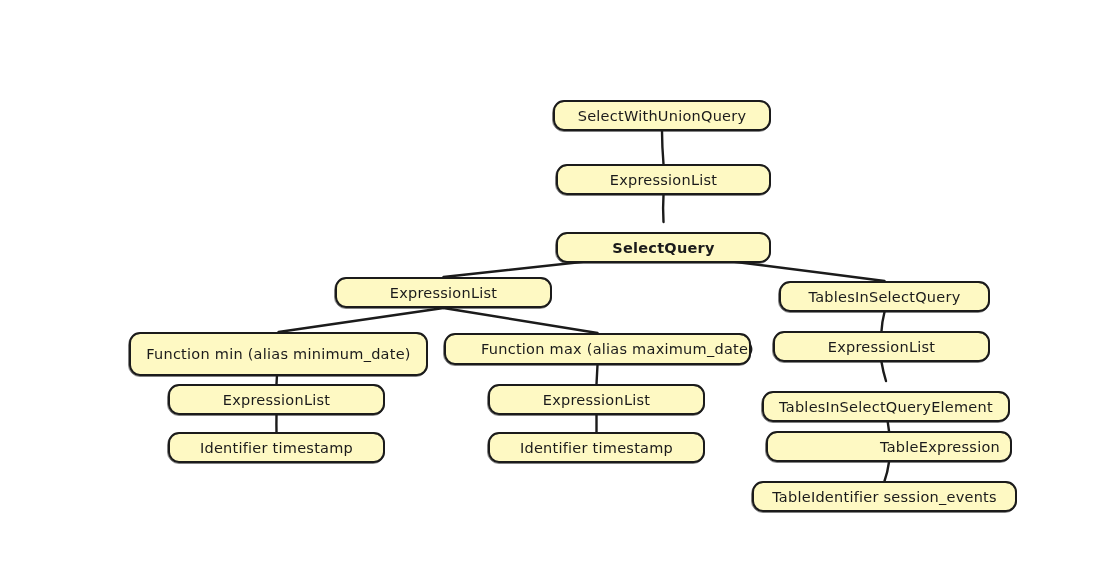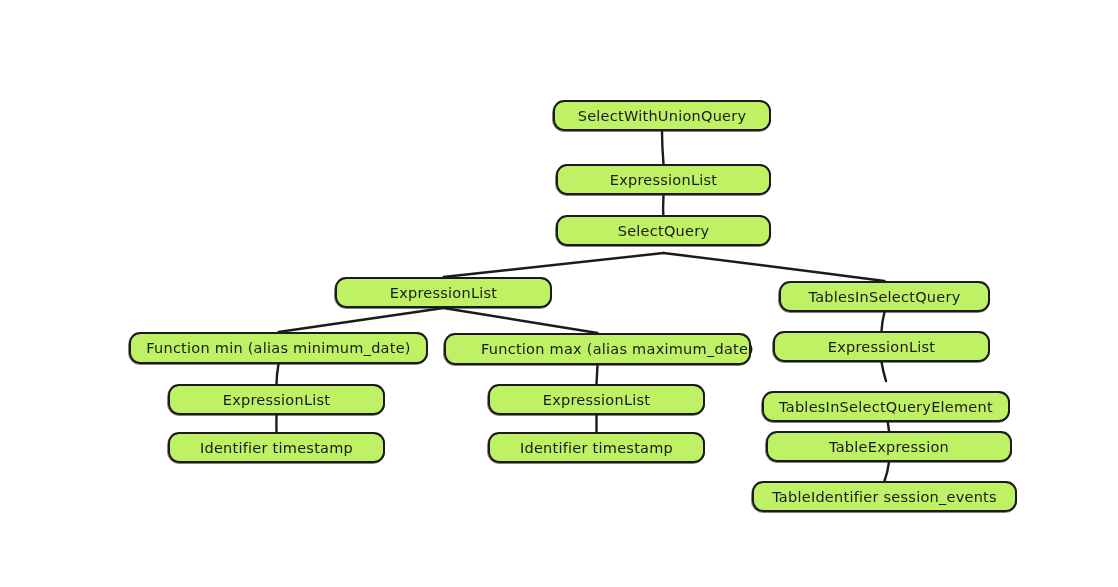--- a/index.html
+++ b/index.html
@@ -22,21 +22,21 @@
     width: 1118px;
     height: 587px;
     pointer-events: none;
   }
   .node {
     position: absolute;
     box-sizing: border-box;
     display: flex;
     align-items: center;
     justify-content: center;
-    background: #bef264;
+    background: #fef9c3;
     border: 2.1px solid #1b1b1b;
     border-radius: 11px;
     color: #1b1b1b;
     font-size: 14.5px;
     letter-spacing: 0.25px;
     white-space: nowrap;
     z-index: 2;
   }
   
   .node::before {
@@ -77,30 +77,30 @@
       <path d="M 886 412 Q 887.9420691286705 421.7477924681939 889 431" stroke="#1b1b1b" stroke-width="2.4" stroke-linecap="round" fill="none"></path>
       <path d="M 889 462 Q 887.6114499464588 472.39359077429083 884.5 481" stroke="#1b1b1b" stroke-width="2.4" stroke-linecap="round" fill="none"></path>
     </svg>
   <div id="node-layer">
       <div class="node" style="left: 553px; top: 100px; width: 218px; height: 31px;">
         <span class="node-label">SelectWithUnionQuery</span>
       </div>
       <div class="node" style="left: 556px; top: 164px; width: 215px; height: 31px;">
         <span class="node-label">ExpressionList</span>
       </div>
-      <div class="node" style="left: 556px; top: 215px; width: 215px; height: 31px;">
+      <div class="node" style="left: 556px; top: 232px; width: 215px; height: 31px; font-weight: bold;">
         <span class="node-label">SelectQuery</span>
       </div>
       <div class="node" style="left: 335px; top: 277px; width: 217px; height: 31px;">
         <span class="node-label">ExpressionList</span>
       </div>
       <div class="node" style="left: 779px; top: 281px; width: 211px; height: 31px;">
         <span class="node-label">TablesInSelectQuery</span>
       </div>
-      <div class="node" style="left: 129px; top: 332px; width: 299px; height: 32px;">
+      <div class="node" style="left: 129px; top: 332px; width: 299px; height: 44px;">
         <span class="node-label">Function min (alias minimum_date)</span>
       </div>
       <div class="node" style="left: 444px; top: 333px; width: 307px; height: 32px; padding-left: 40px;">
         <span class="node-label">Function max (alias maximum_date)</span>
       </div>
       <div class="node" style="left: 773px; top: 331px; width: 217px; height: 31px;">
         <span class="node-label">ExpressionList</span>
       </div>
       <div class="node" style="left: 168px; top: 384px; width: 217px; height: 31px;">
         <span class="node-label">ExpressionList</span>
@@ -110,20 +110,20 @@
       </div>
       <div class="node" style="left: 762px; top: 391px; width: 248px; height: 31px;">
         <span class="node-label">TablesInSelectQueryElement</span>
       </div>
       <div class="node" style="left: 168px; top: 432px; width: 217px; height: 31px;">
         <span class="node-label">Identifier timestamp</span>
       </div>
       <div class="node" style="left: 488px; top: 432px; width: 217px; height: 31px;">
         <span class="node-label">Identifier timestamp</span>
       </div>
-      <div class="node" style="left: 766px; top: 431px; width: 246px; height: 31px;">
+      <div class="node" style="left: 766px; top: 431px; width: 246px; height: 31px; justify-content: flex-end;">
         <span class="node-label">TableExpression</span>
       </div>
       <div class="node" style="left: 752px; top: 481px; width: 265px; height: 31px;">
         <span class="node-label">TableIdentifier session_events</span>
       </div>
     </div>
 </div>
 
 </body></html>

